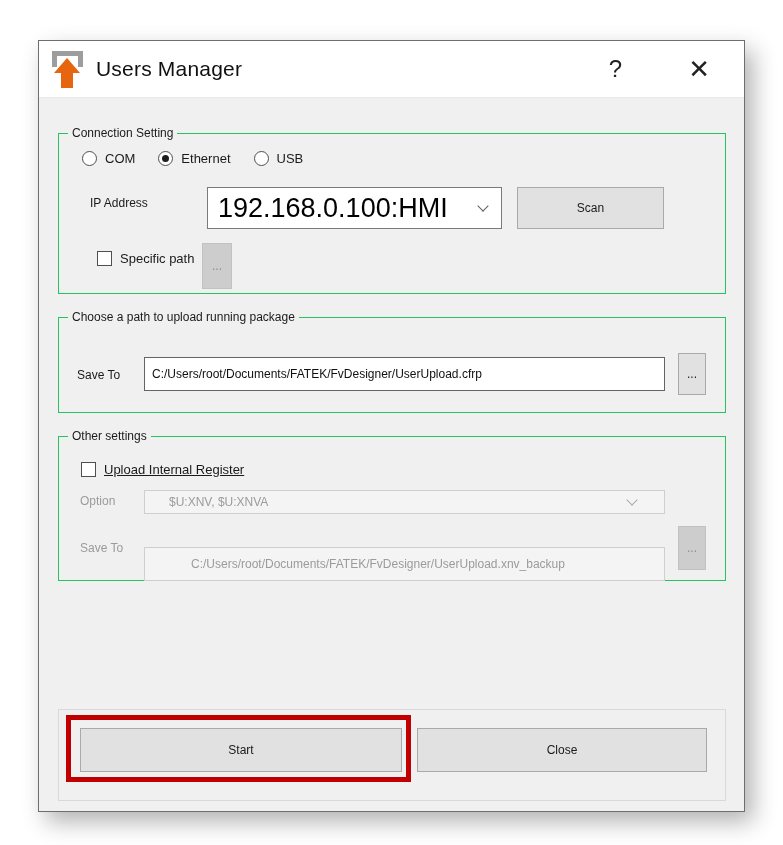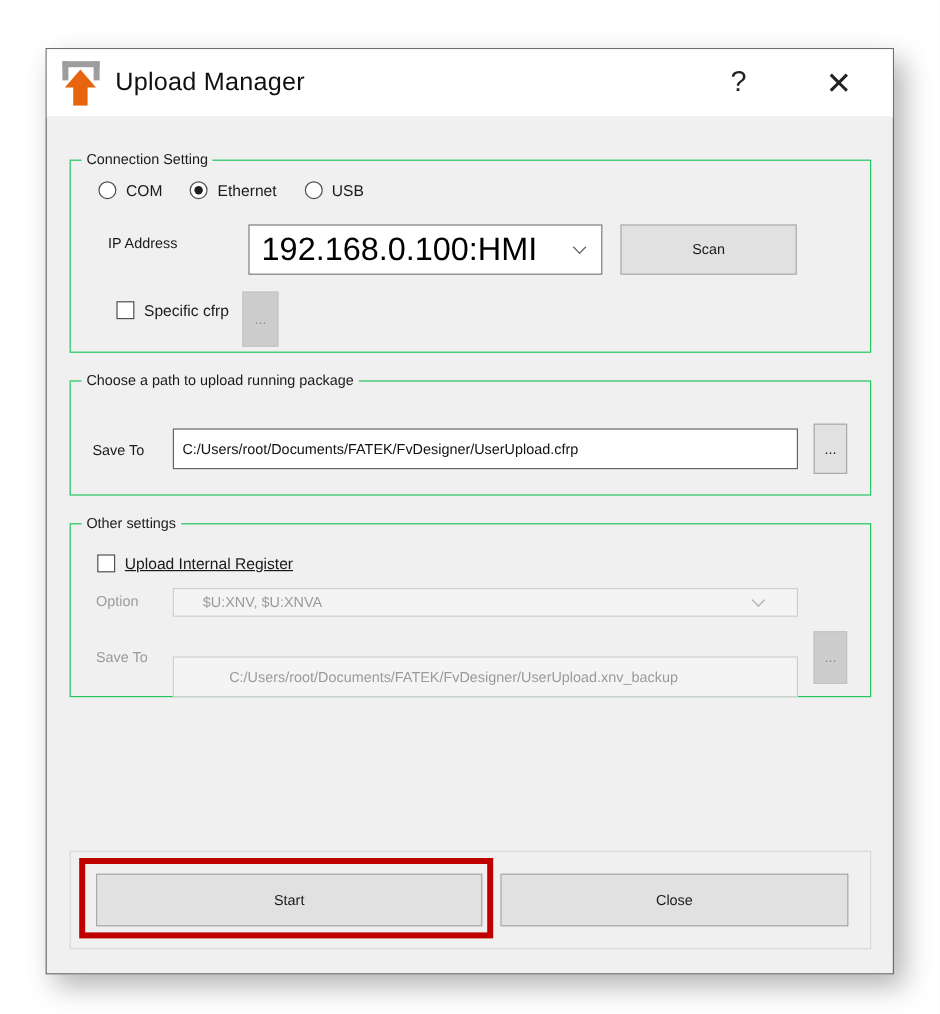--- a/index.html
+++ b/index.html
@@ -32,21 +32,21 @@
 
   
   .gb { position: absolute; left: 19px; width: 668px;
     border: 1px solid #22c55e; background: transparent; }
   .gb > .legend { position: absolute; top: -8px; left: 9px; background: #f0f0f0;
     padding: 0 4px; font-size: 12px; color: #1a1a1a; white-space: nowrap; }
   .gb1 { top: 92px;  height: 161px; }
   .gb2 { top: 276px; height: 96px; }
   .gb3 { top: 395px; height: 145px; }
   .gb4 { top: 563px; height: 82px; }
-  .btnbox { position: absolute; left: 19px; top: 668px; width: 668px; height: 82px;
+  .btnbox { position: absolute; left: 19px; top: 668px; width: 668px; height: 92px;
     border: 1px solid #d9d9d9; }
 
   .lbl { position: absolute; font-size: 12px; color: #1a1a1a; white-space: nowrap; }
   .lbl.dis { color: #9b9b9b; }
 
   
   .radio-row { position: absolute; left: 23px; top: 17px; display: flex; align-items: center; }
   .radio { display: flex; align-items: center; margin-right: 23px; cursor: pointer; }
   .radio .circle { width: 15px; height: 15px; border: 1px solid #4f4f4f; border-radius: 50%;
     background: #fff; position: relative; flex: 0 0 auto; }
@@ -102,21 +102,21 @@
 
 <div class="page">
   <div class="window">
 
     <div class="titlebar">
       <span class="app-icon">
         <span class="bracket"></span>
         <span class="arrow-head"></span>
         <span class="arrow-stem"></span>
       </span>
-      <span class="title">Upload Manager</span>
+      <span class="title">Users Manager</span>
       <button class="tb-btn help">?</button>
       <button class="tb-btn close">✕</button>
     </div>
 
     <div class="gb gb1">
       <span class="legend">Connection Setting</span>
 
       <div class="radio-row">
         <span class="radio">
           <span class="circle"></span>
@@ -136,21 +136,21 @@
 
       <span class="lbl" style="left:31px; top:62px;">IP Address</span>
       <div class="combo-ip">
         <span class="val">192.168.0.100:HMI</span>
         <span class="chev"></span>
       </div>
       <button class="btn scan">Scan</button>
 
       <span class="checkbox" style="left:38px; top:117px;">
         <span class="box"></span>
-        <span class="clabel">Specific cfrp</span>
+        <span class="clabel">Specific path</span>
       </span>
       <button class="btn browse-dis" style="left:143px; top:109px; width:30px; height:46px;">...</button>
     </div>
 
     <div class="gb gb2">
       <span class="legend">Choose a path to upload running package</span>
       <span class="lbl" style="left:18px; top:50px;">Save To</span>
       <input class="txt" style="left: 85px; top: 39px; width: 521px;" value="C:/Users/root/Documents/FATEK/FvDesigner/UserUpload.cfrp">
       <button class="btn" style="left:619px; top:35px; width:28px; height:42px;">...</button>
     </div>

